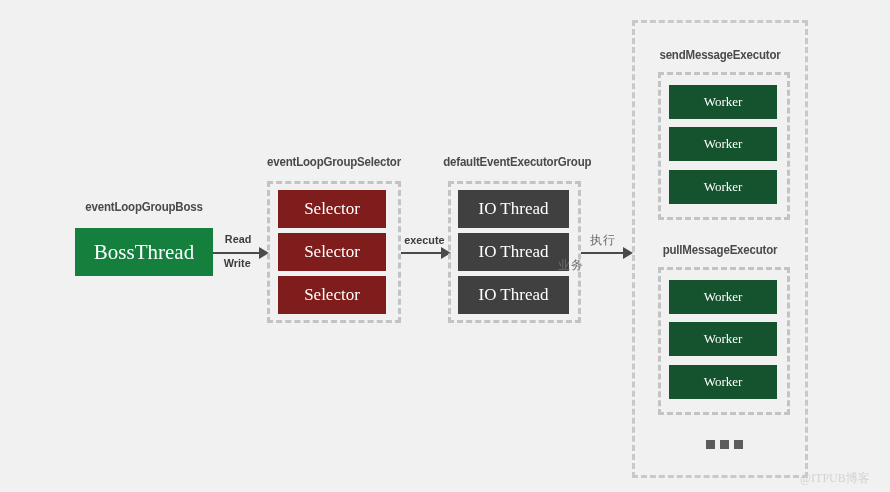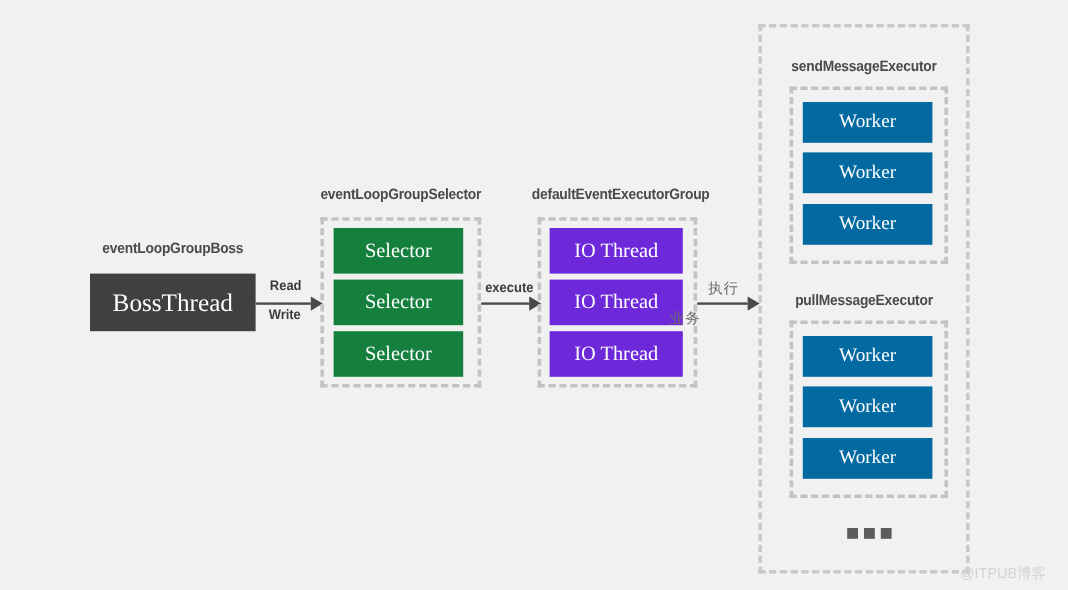--- a/index.html
+++ b/index.html
@@ -52,35 +52,35 @@
     position: absolute;
     box-sizing: border-box;
     display: flex;
     align-items: center;
     justify-content: center;
     color: #ffffff;
     font-family: "Liberation Serif", serif;
     white-space: nowrap;
   }
   .node-boss {
-    background: #404040;
+    background: #15803d;
     font-size: 21px;
   }
   .node-selector {
-    background: #15803d;
+    background: #7f1d1d;
     font-size: 17px;
     text-align: right;
   }
   .node-io {
-    background: #6d28d9;
+    background: #404040;
     font-size: 17px;
   }
   .node-worker {
-    background: #0369a1;
-    font-size: 16px;
+    background: #14532d;
+    font-size: 13px;
   }
 
   
   .arrow {
     position: absolute;
   }
   .arrow-line {
     position: absolute;
     height: 2px;
     background: #4a4a4a;
@@ -123,21 +123,21 @@
   .ellipsis span {
     display: block;
     width: 9px;
     height: 9px;
     background: #5c5c5c;
   }
 
   
   .watermark {
     position: absolute;
-    font-family: Liberation Sans, sans-serif;
+    font-family: Liberation Serif, serif;
     font-size: 12px;
     color: #d3d3d3;
     white-space: nowrap;
   }
 </style>
 </head>
 <body>
 
 <div id="canvas">
 

